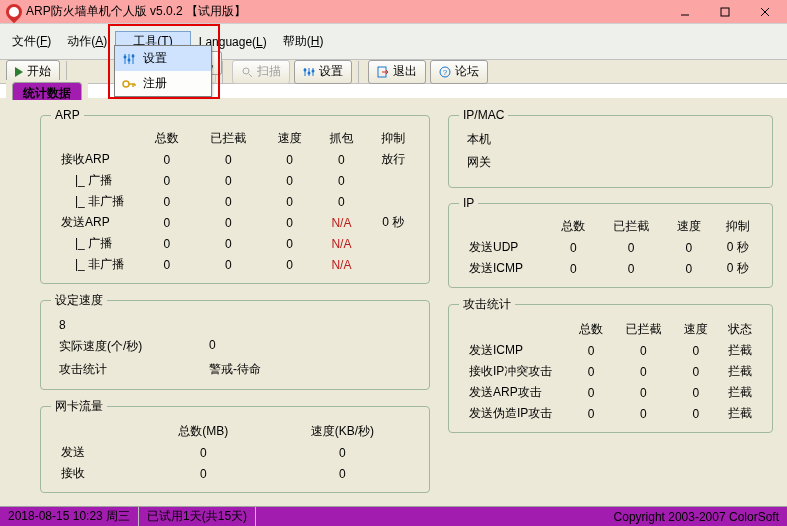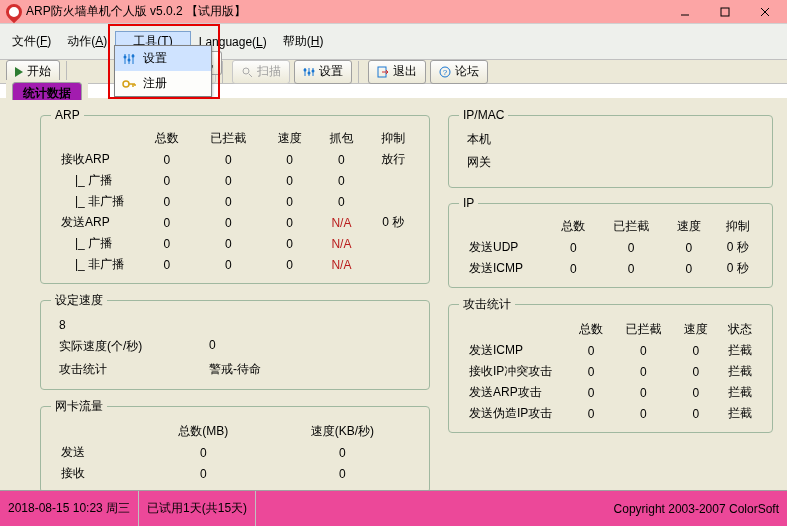--- a/index.html
+++ b/index.html
@@ -123,25 +123,25 @@
     font-weight: normal;
   }
   table.grid td.lbl { text-align:left; width: 90px; padding-left:10px; }
   table.grid td.sublbl { text-align:left; padding-left:24px;}
   .na { color:#b91c1c; }
   .pairrow { display:flex; gap:40px; padding:3px 8px; }
   .pairlbl { width: 110px; }
   
   .statusbar {
     position:absolute; left:0; right:0; bottom:0;
-    height:36px;
+    height:20px;
     display:flex;
     align-items:center;
     border-top:1px solid #a0a0a0;
-    background:#ec4899;
+    background:#a21caf;
     font-size:12px;
   }
   .statusbar .cell {
     padding: 0 8px;
     border-right:1px solid #c0c0c0;
     height:100%; display:flex; align-items:center;
   }
   .statusbar .cell:last-child { border-right:none; margin-left:auto; }
   
   .dropdown {

